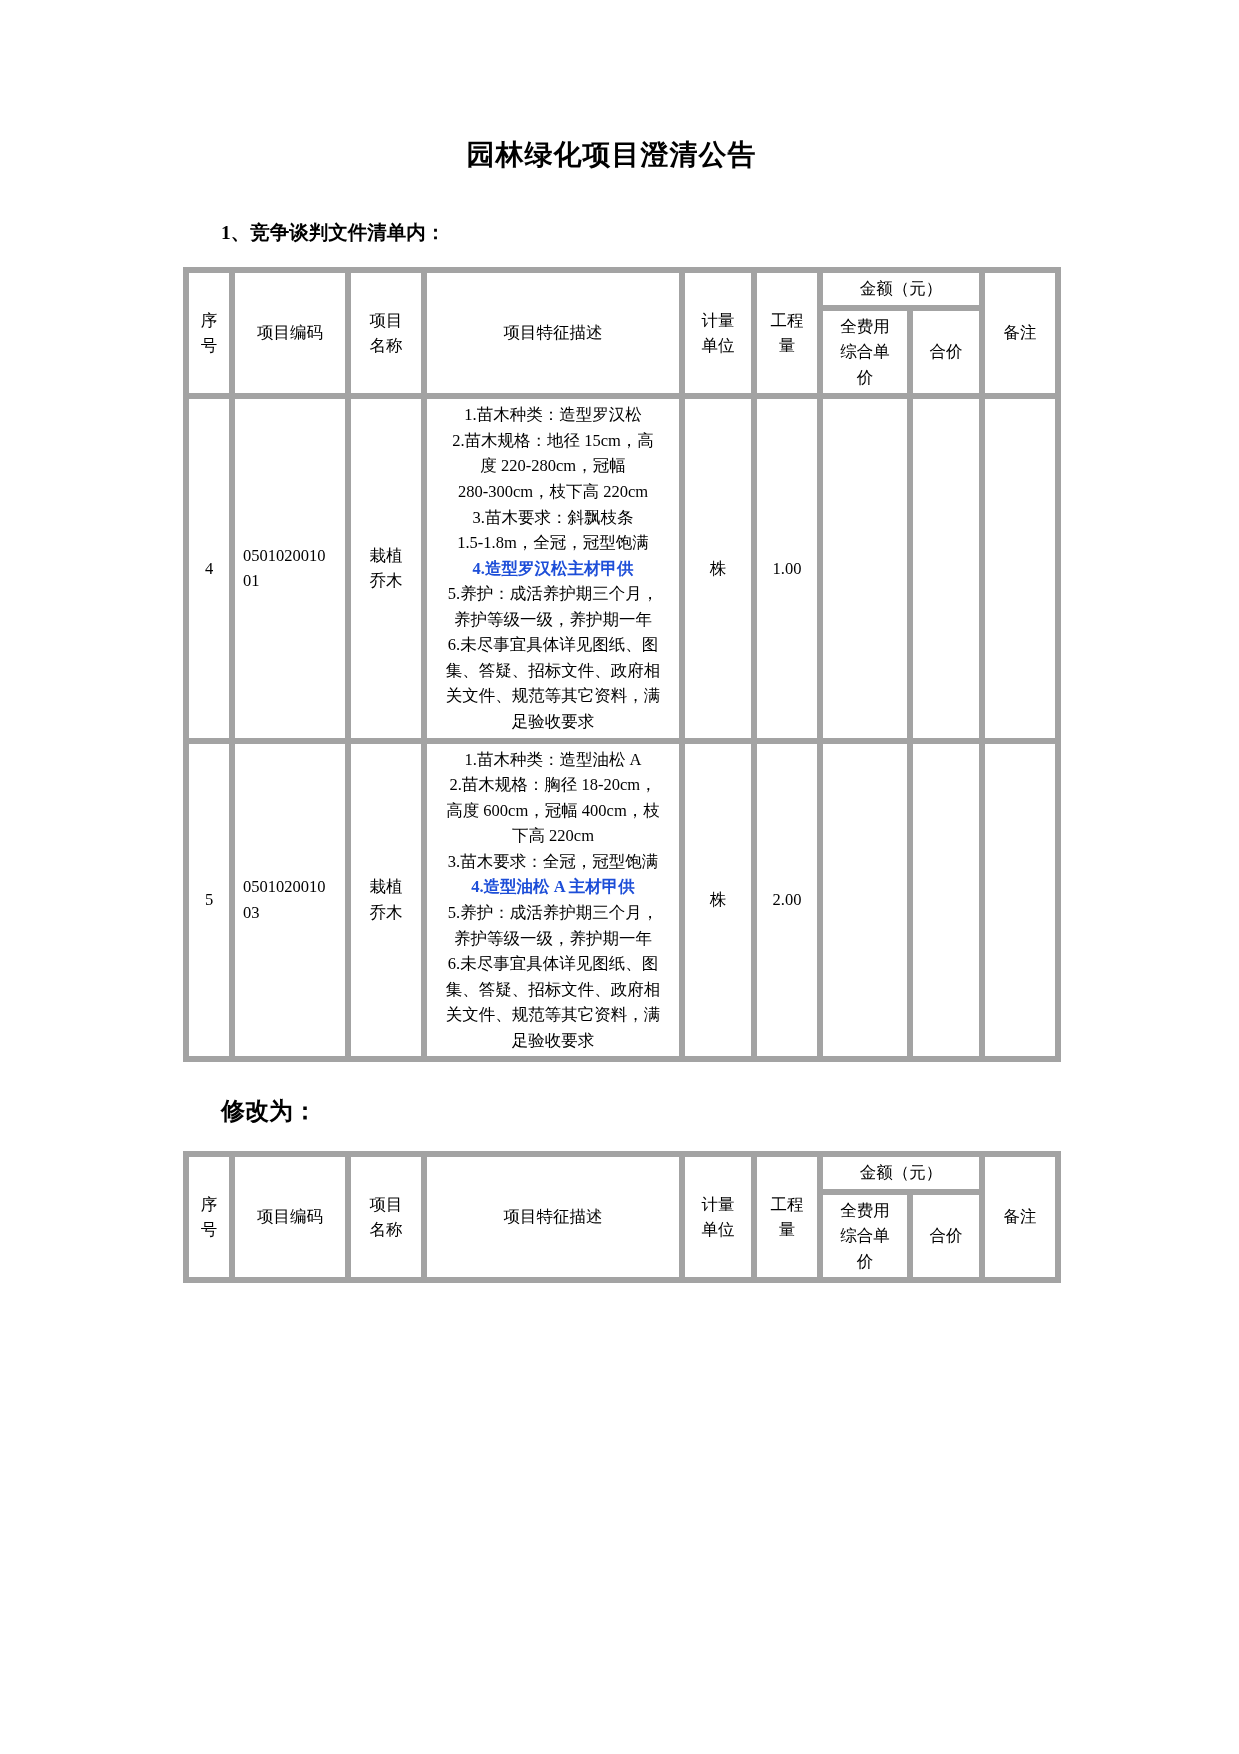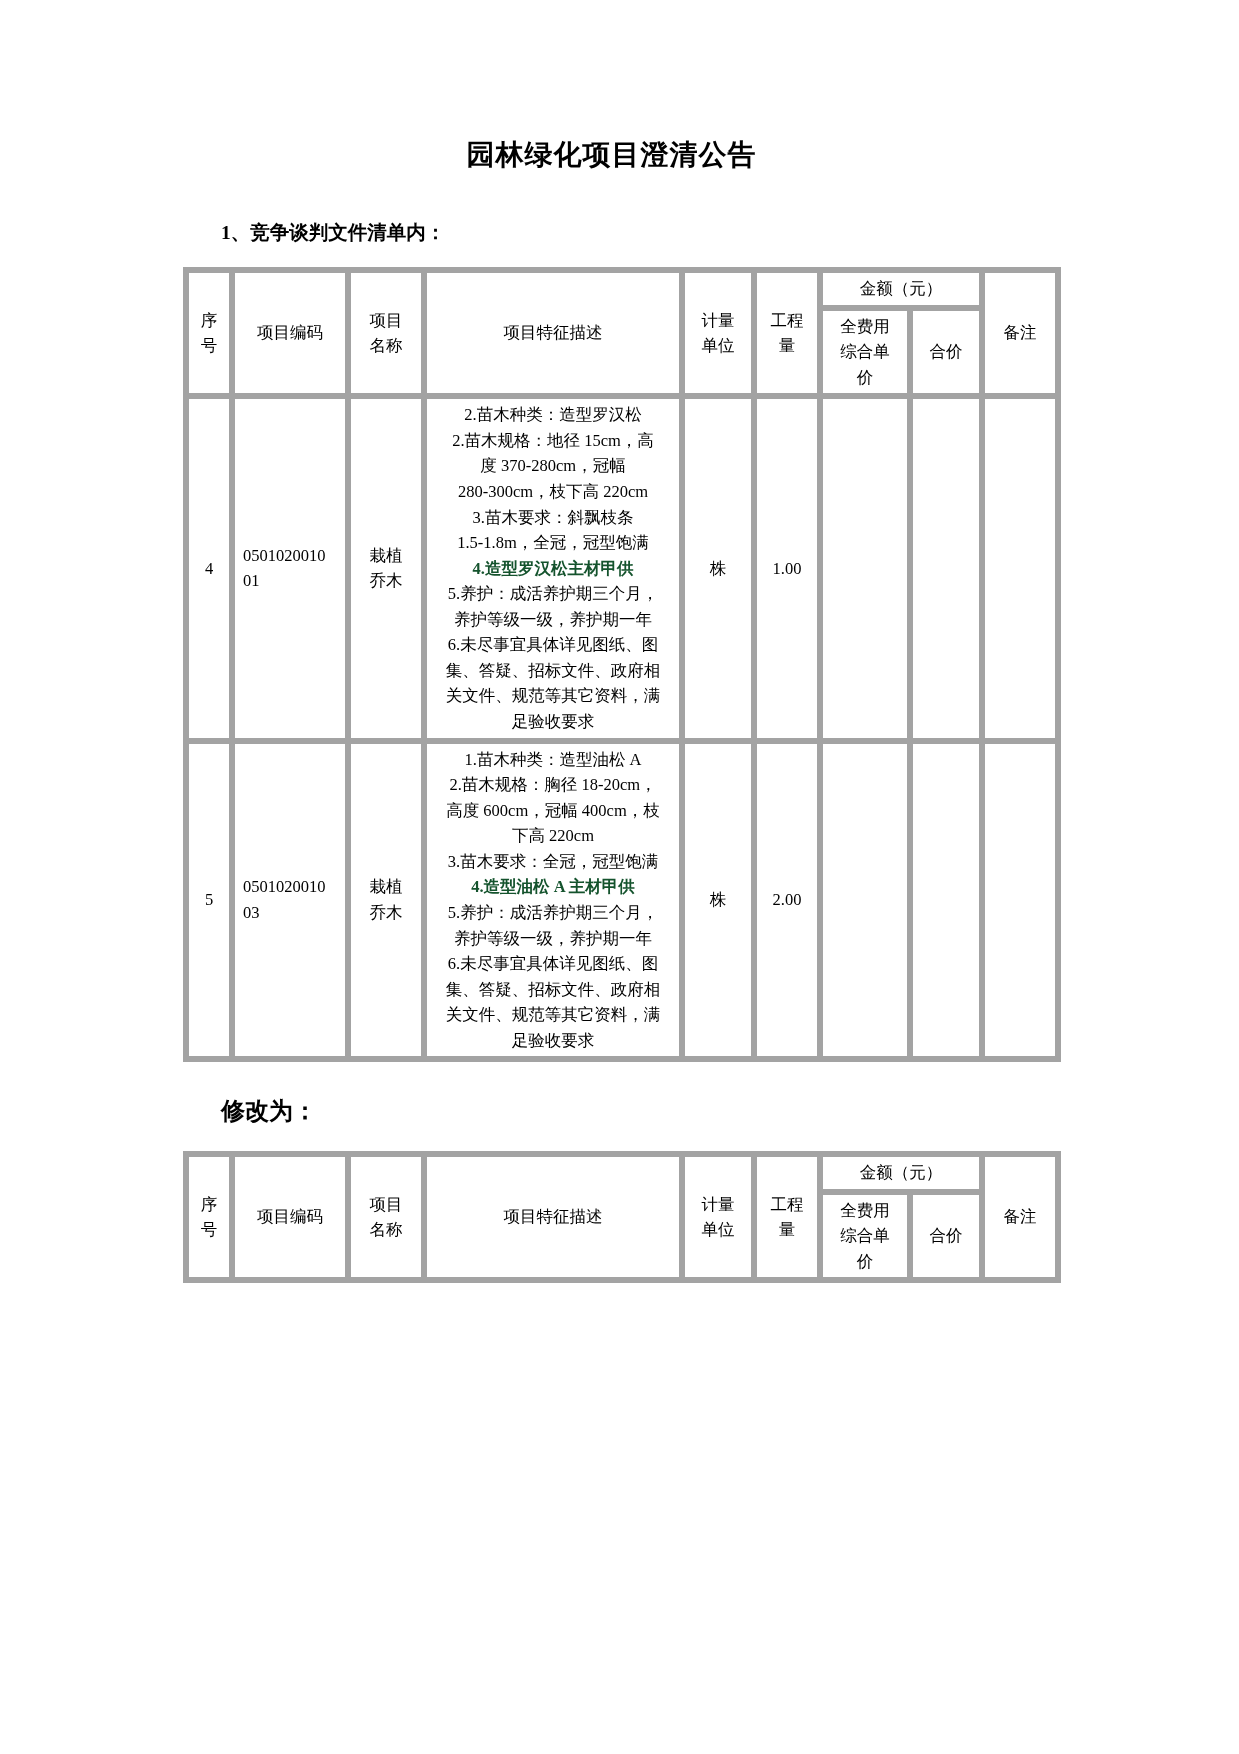--- a/index.html
+++ b/index.html
@@ -68,21 +68,21 @@
   .c-total { width: 72px; }
   .c-remark { width: 76px; }
   .desc-cell {
     text-align: left;
     vertical-align: top;
     padding: 6px 8px 8px 8px;
     line-height: 1.72;
     font-size: 16.5px;
   }
   .desc-cell .ln { display: block; }
-  .red { color: #14532d; font-weight: bold; }
+  .red { color: #1d4ed8; font-weight: bold; }
   .vcell { vertical-align: middle; }
   .stack { display: block; }
 </style>
 </head>
 <body>
 
 <div class="page">
 
   <div class="doc-title">园林绿化项目澄清公告</div>
 
@@ -139,23 +139,23 @@
           <td>4</td>
           <td style="text-align: left; padding-left: 8px;">
             <span class="stack">0501020010</span>
             <span class="stack">01</span>
           </td>
           <td>
             <span class="stack">栽植</span>
             <span class="stack">乔木</span>
           </td>
           <td class="desc-cell">
-            <span class="ln">2.苗木种类：造型罗汉松</span>
+            <span class="ln">1.苗木种类：造型罗汉松</span>
             <span class="ln">2.苗木规格：地径 15cm，高</span>
-            <span class="ln">度 370-280cm，冠幅</span>
+            <span class="ln">度 220-280cm，冠幅</span>
             <span class="ln">280-300cm，枝下高 220cm</span>
             <span class="ln">3.苗木要求：斜飘枝条</span>
             <span class="ln">1.5-1.8m，全冠，冠型饱满</span>
             <span class="ln red">4.造型罗汉松主材甲供</span>
             <span class="ln">5.养护：成活养护期三个月，</span>
             <span class="ln">养护等级一级，养护期一年</span>
             <span class="ln">6.未尽事宜具体详见图纸、图</span>
             <span class="ln">集、答疑、招标文件、政府相</span>
             <span class="ln">关文件、规范等其它资料，满</span>
             <span class="ln">足验收要求</span>

